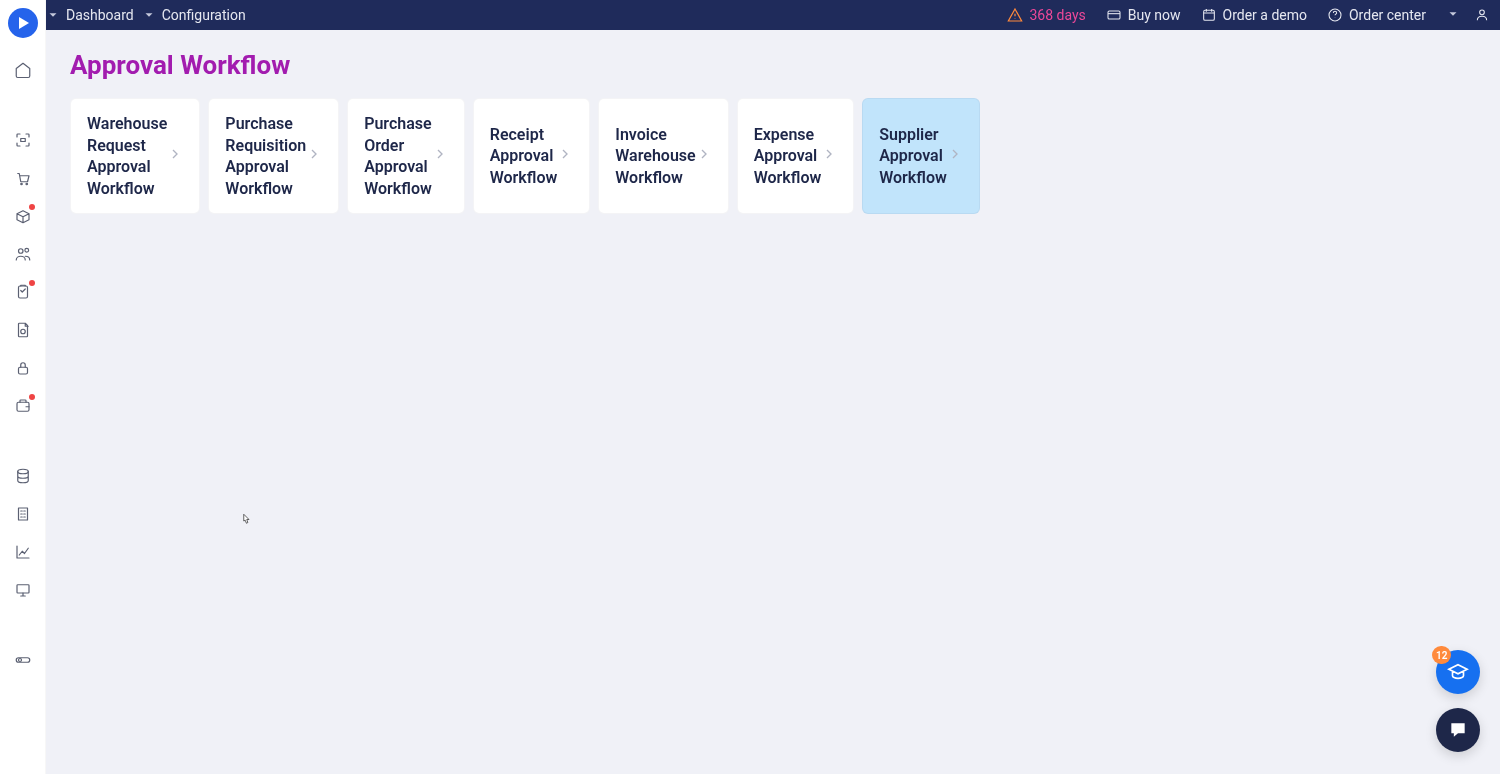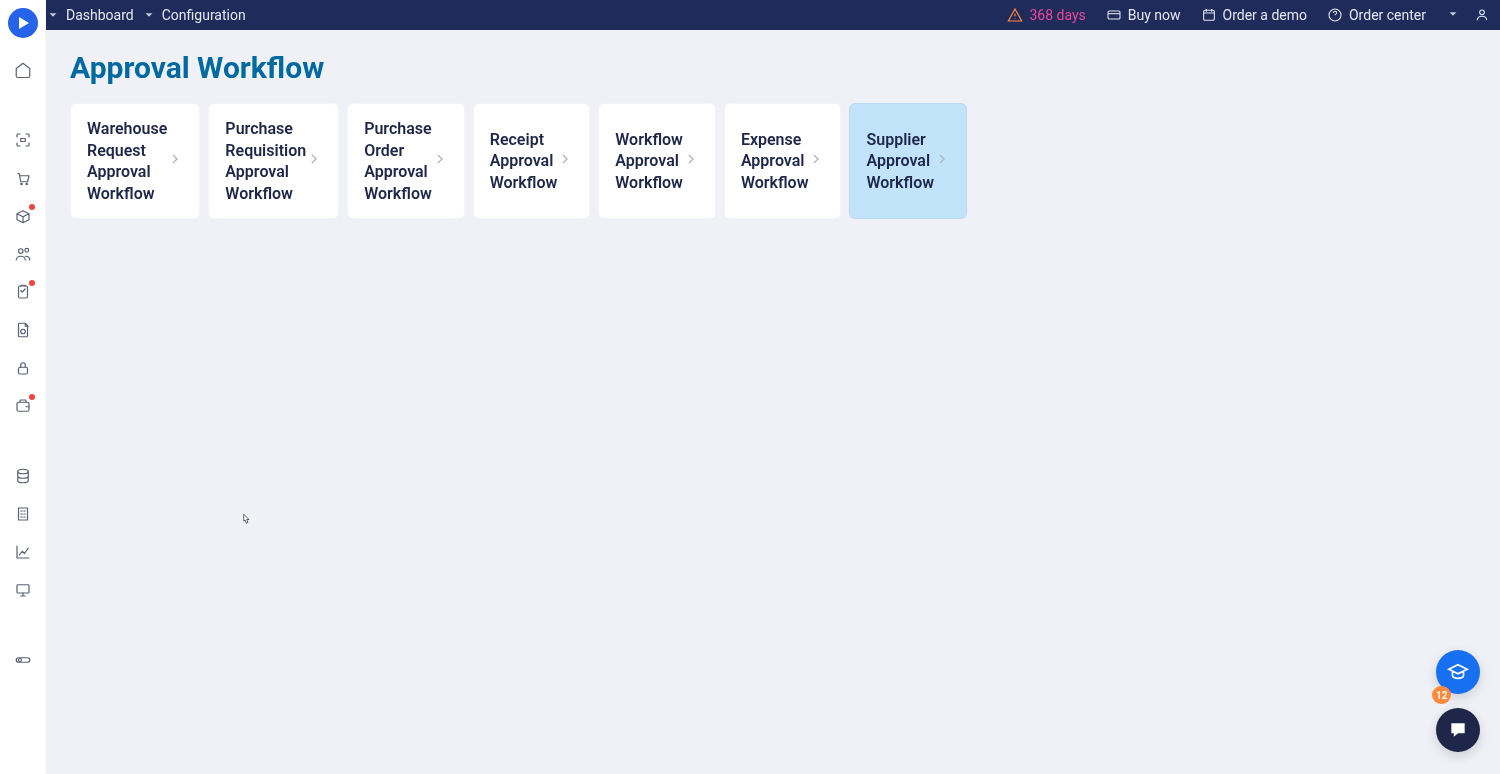--- a/index.html
+++ b/index.html
@@ -132,23 +132,23 @@
     .main {
       position: absolute;
       left: 46px;
       right: 0;
       top: 30px;
       bottom: 0;
       padding: 20px 24px;
       overflow-y: auto;
     }
     .page-title {
-      font-size: 30px;
+      font-size: 26px;
       font-weight: 700;
-      color: #0369a1;
+      color: #a21caf;
       margin-bottom: 18px;
     }
     
     .cards {
       width: 697px;
       display: flex;
       flex-direction: row;
       gap: 8px;
     }
     .card {
@@ -199,21 +199,20 @@
       color: #fff;
       font-size: 10px;
       font-weight: 600;
       min-width: 18px;
       height: 18px;
       border-radius: 9px;
       display: flex;
       align-items: center;
       justify-content: center;
       padding: 0 4px;
-      margin-top: 40px;
     }
     .fab-chat {
       bottom: 22px;
       background: #1e2749;
     }
     .fab-chat svg { width: 20px; height: 20px; fill: #fff; }
     
     
     .cursor-img {
       position: absolute;
@@ -397,21 +396,21 @@
             <path d="M9 6l6 6-6 6"></path>
           </svg></div>
     </div>
     <div class="card">
       <div class="card-title">Receipt Approval Workflow</div>
       <div class="chev"><svg viewBox="0 0 24 24">
             <path d="M9 6l6 6-6 6"></path>
           </svg></div>
     </div>
     <div class="card">
-      <div class="card-title">Workflow Approval Workflow</div>
+      <div class="card-title">Invoice Warehouse Workflow</div>
       <div class="chev"><svg viewBox="0 0 24 24">
             <path d="M9 6l6 6-6 6"></path>
           </svg></div>
     </div>
     <div class="card">
       <div class="card-title">Expense Approval Workflow</div>
       <div class="chev"><svg viewBox="0 0 24 24">
             <path d="M9 6l6 6-6 6"></path>
           </svg></div>
     </div>

